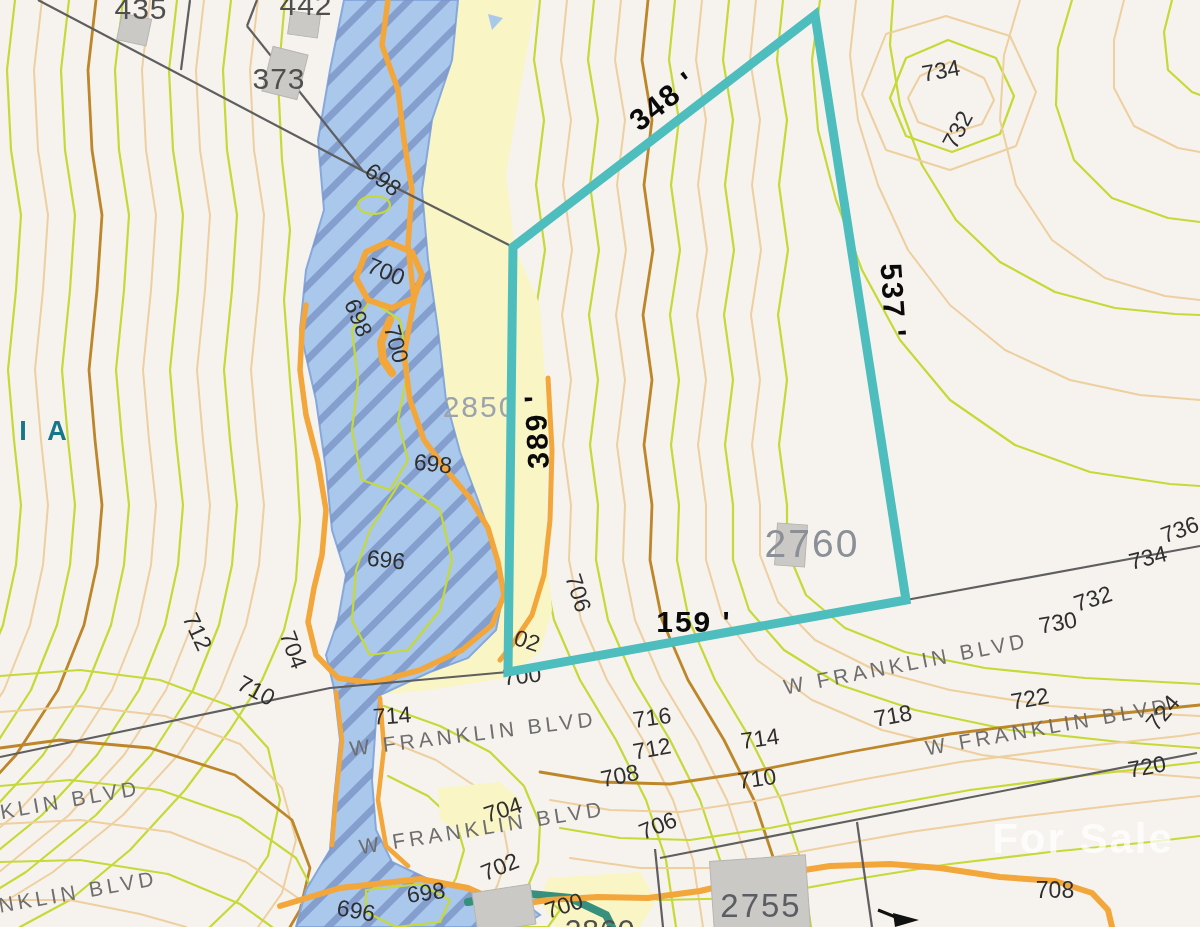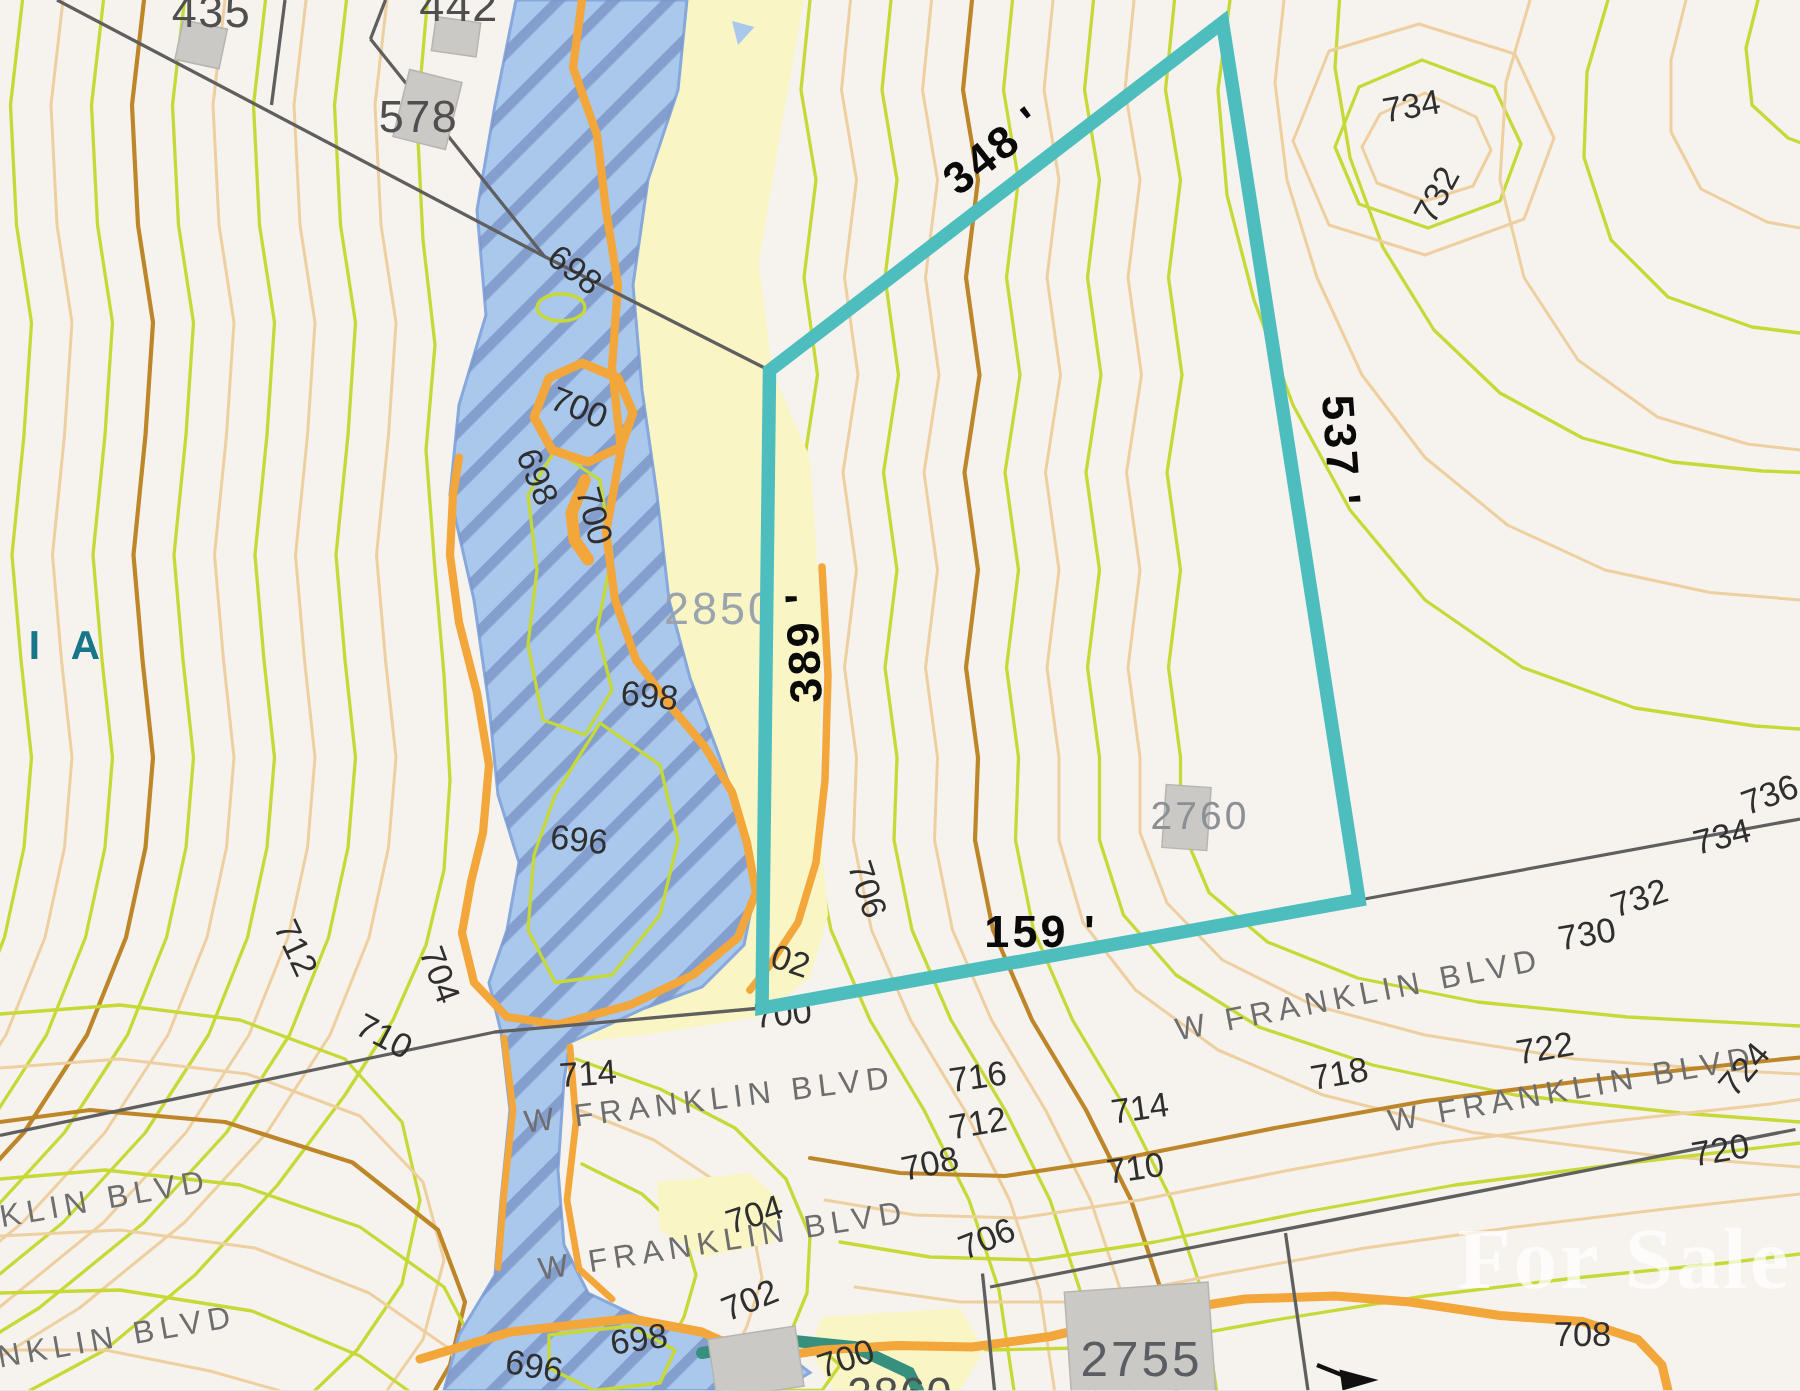--- a/index.html
+++ b/index.html
@@ -7,27 +7,27 @@
     position:relative;width:1200px;height:927px;overflow:hidden;
     background:#f6f3ee;font-family:"Liberation Sans",sans-serif;
   }
   .stage svg{position:absolute;left:0;top:0;}
   .layer{position:absolute;left:0;top:0;width:100%;height:100%;pointer-events:none;}
   .z0{z-index:0}.z1{z-index:1}.z2{z-index:2}.z3{z-index:3}
   .lbl{position:absolute;white-space:nowrap;transform:translate(-50%,-50%) rotate(var(--r,0deg));}
   .c-lbl{font-size:23px;color:#2f2f2f;font-weight:400;}
   .p-lbl{font-size:30px;color:#4f4f4f;letter-spacing:1px;}
   .p-lbl-light{font-size:30px;color:#9ba3ac;letter-spacing:2px;}
-  .p-lbl-2760{font-size:26px;color:#8b9096;letter-spacing:2px;}
+  .p-lbl-2760{font-size:39px;color:#8b9096;letter-spacing:2px;margin-left:12px;}
   .p-lbl-2755{font-size:33px;color:#5a5e63;letter-spacing:2px;}
   .s-lbl{font-size:21px;color:#6e6e6e;letter-spacing:4px;font-weight:400;}
   .m-lbl{font-size:30px;color:#0a0a0a;font-weight:700;letter-spacing:2px;}
   .region-lbl{font-size:27px;color:#16768a;font-weight:700;letter-spacing:7px;}
   .wm{font-weight:700;color:rgba(255,255,255,0.72);}
-  .wm1{font-size:58px;letter-spacing:2px;font-family:Liberation Serif, serif;}
+  .wm1{font-size:42px;letter-spacing:2px;}
   .wm2{font-size:48px;letter-spacing:3px;}
 </style>
 </head>
 <body>
 
 <div class="stage">
 
   <svg class="layer z0" width="1200" height="927" viewBox="0 0 1200 927">
     <defs>
       <pattern id="floodHatch" width="26" height="26" patternUnits="userSpaceOnUse" patternTransform="rotate(45)">
@@ -158,21 +158,21 @@
       <rect x="712" y="858" width="96" height="75" transform="rotate(-4 760 895)"></rect>
     </g>
   </svg>
 
   <div class="layer z1">
 
     <div class="lbl region-lbl" style="left:32px;top:431px;--r:0deg">I I A</div>
 
     <div class="lbl p-lbl" style="left:141px;top:9px;--r:0deg">435</div>
     <div class="lbl p-lbl" style="left:306px;top:5px;--r:0deg">442</div>
-    <div class="lbl p-lbl" style="left:279px;top:79px;--r:0deg">578</div>
+    <div class="lbl p-lbl" style="left:279px;top:79px;--r:0deg">373</div>
     <div class="lbl p-lbl-light" style="left:480px;top:407px;--r:0deg">2850</div>
     <div class="lbl p-lbl-2760" style="left:800px;top:544px;--r:0deg">2760</div>
     <div class="lbl p-lbl-2755" style="left:761px;top:906px;--r:0deg">2755</div>
     <div class="lbl p-lbl" style="left:600px;top:930px;--r:0deg">2860</div>
 
     <div class="lbl s-lbl" style="left:473px;top:734px;--r:-7deg">W FRANKLIN BLVD</div>
     <div class="lbl s-lbl" style="left:482px;top:828px;--r:-9deg">W FRANKLIN BLVD</div>
     <div class="lbl s-lbl" style="left:70px;top:800px;--r:-10deg">KLIN BLVD</div>
     <div class="lbl s-lbl" style="left:78px;top:892px;--r:-10deg">NKLIN BLVD</div>
     <div class="lbl s-lbl" style="left:906px;top:664px;--r:-11deg">W FRANKLIN BLVD</div>

